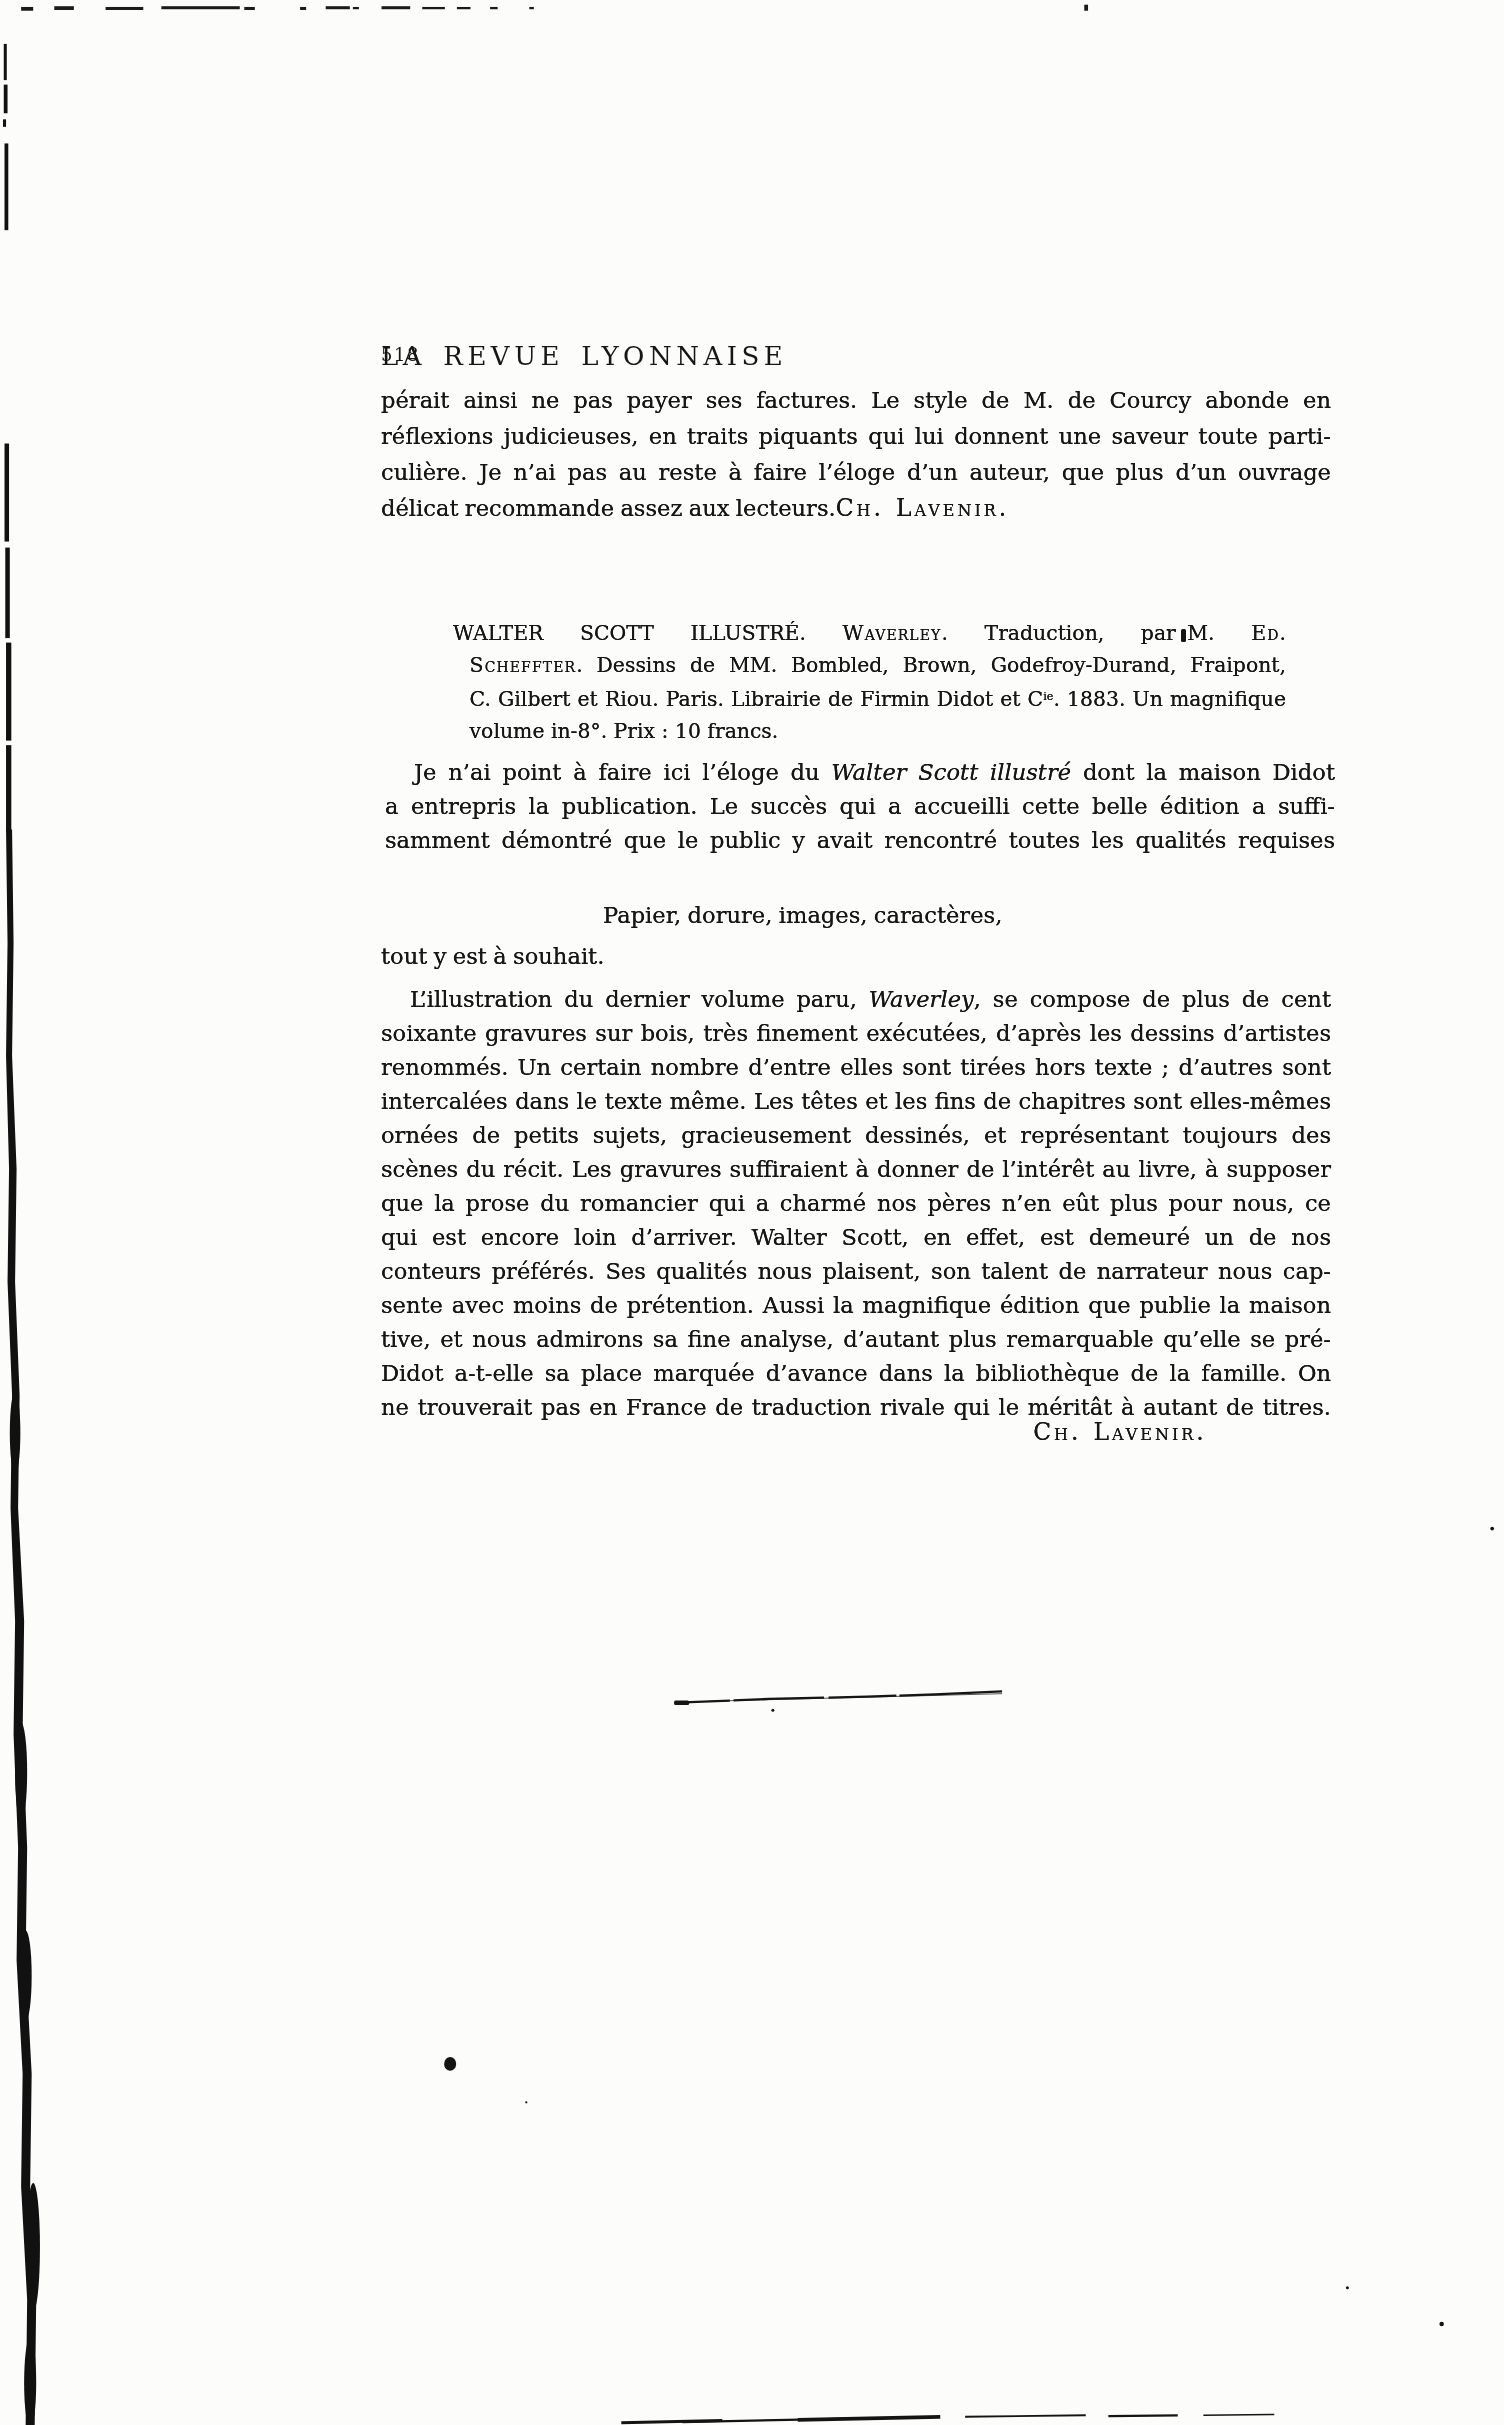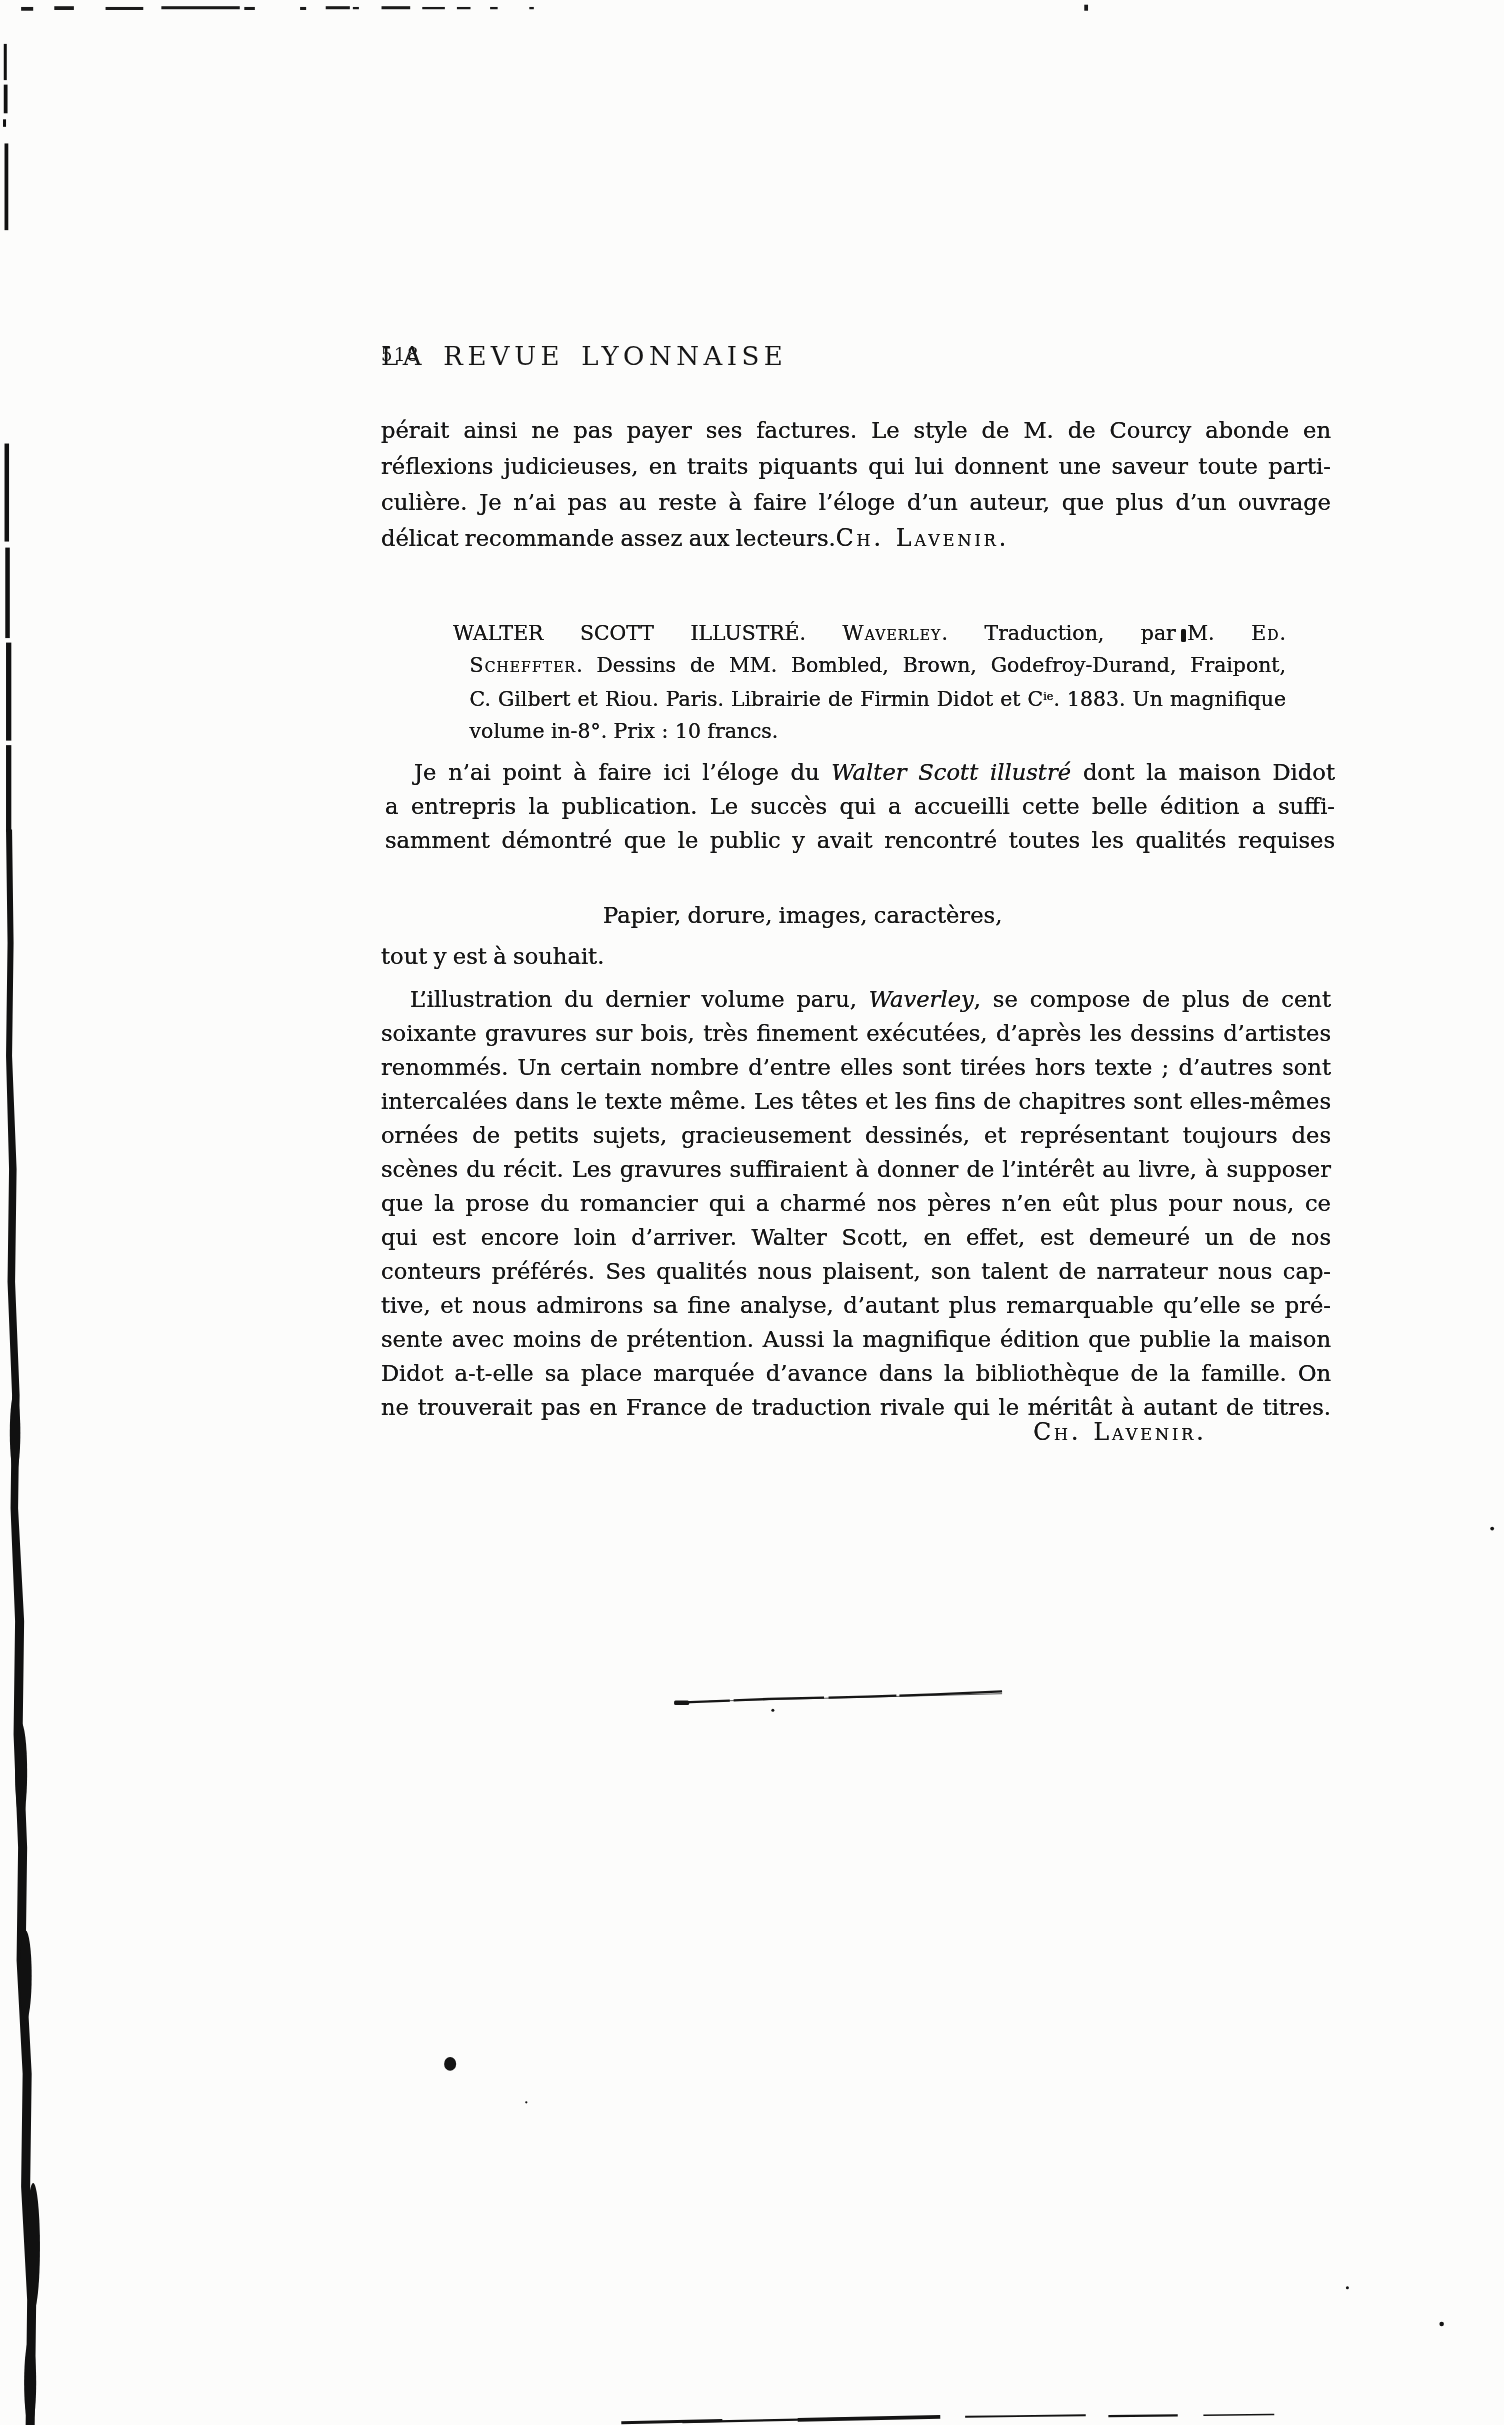--- a/index.html
+++ b/index.html
@@ -41,21 +41,21 @@
   }
   .tline{white-space:normal;}
   .j{text-align:justify;text-align-last:justify;}
   .ind{text-indent:29px;}
   .seg-i{font-style:italic;}
   .seg-sc{font-variant:small-caps;letter-spacing:1.1px;}
   .seg-sup{font-size:0.55em;vertical-align:0.5em;}
   .seg-blot{display:inline-block;width:5.3px;height:13px;background:#141414;
             border-radius:1.5px;margin:0 0.8px 0 5.3px;vertical-align:-1.5px;overflow:hidden;color:transparent;}
   
-  .closing-review{position:absolute;left:0;top:412px;width:950px;line-height:36px;}
+  .closing-review{position:absolute;left:0;top:382px;width:950px;line-height:36px;}
   .closing-last{display:flex;padding-right:84px;}
   .signature{
     font-variant:small-caps;letter-spacing:3px;word-spacing:1.5px;font-size:23.4px;
   }
   
   .bib{position:absolute;left:72px;top:617px;width:833px;
        font-size:20.4px;line-height:32px;word-spacing:0;}
   .bib-cont{padding-left:16.6px;}
   
   .para-intro{position:absolute;left:4px;top:755px;width:950px;line-height:34px;}
@@ -166,22 +166,22 @@
     <section class="para-main">
       <div class="tline j ind"><span>L’illustration du dernier volume paru, </span><span class="seg-i">Waverley</span><span>, se compose de plus  de cent</span></div>
       <div class="tline j"><span>soixante gravures sur bois, très finement exécutées, d’après les dessins d’artistes</span></div>
       <div class="tline j"><span>renommés. Un certain nombre d’entre elles sont tirées hors texte ; d’autres sont</span></div>
       <div class="tline j"><span>intercalées dans le texte même. Les têtes et les fins de chapitres sont elles-mêmes</span></div>
       <div class="tline j"><span>ornées de petits sujets, gracieusement dessinés, et représentant toujours des</span></div>
       <div class="tline j"><span>scènes du récit. Les gravures suffiraient à donner de l’intérêt au livre, à supposer</span></div>
       <div class="tline j"><span>que la prose du romancier qui a charmé nos pères n’en eût plus pour nous, ce</span></div>
       <div class="tline j"><span>qui est encore loin d’arriver. Walter Scott, en effet, est demeuré un de nos</span></div>
       <div class="tline j"><span>conteurs préférés. Ses qualités nous plaisent, son talent de narrateur nous cap-</span></div>
+      <div class="tline j"><span>sente avec moins de prétention. Aussi la magnifique édition que publie la maison</span></div>
       <div class="tline j"><span>tive, et nous admirons sa fine analyse, d’autant plus remarquable qu’elle se pré-</span></div>
-      <div class="tline j"><span>sente avec moins de prétention. Aussi la magnifique édition que publie la maison</span></div>
       <div class="tline j"><span>Didot a-t-elle sa place marquée d’avance dans la bibliothèque de la famille. On</span></div>
       <div class="tline j"><span>ne trouverait pas en France de traduction rivale qui le méritât à autant de titres.</span></div>
     </section>
 
     <div class="signature-block">
       <span class="signature">Ch. Lavenir.</span>
     </div>
 
   </div>
 </div>

